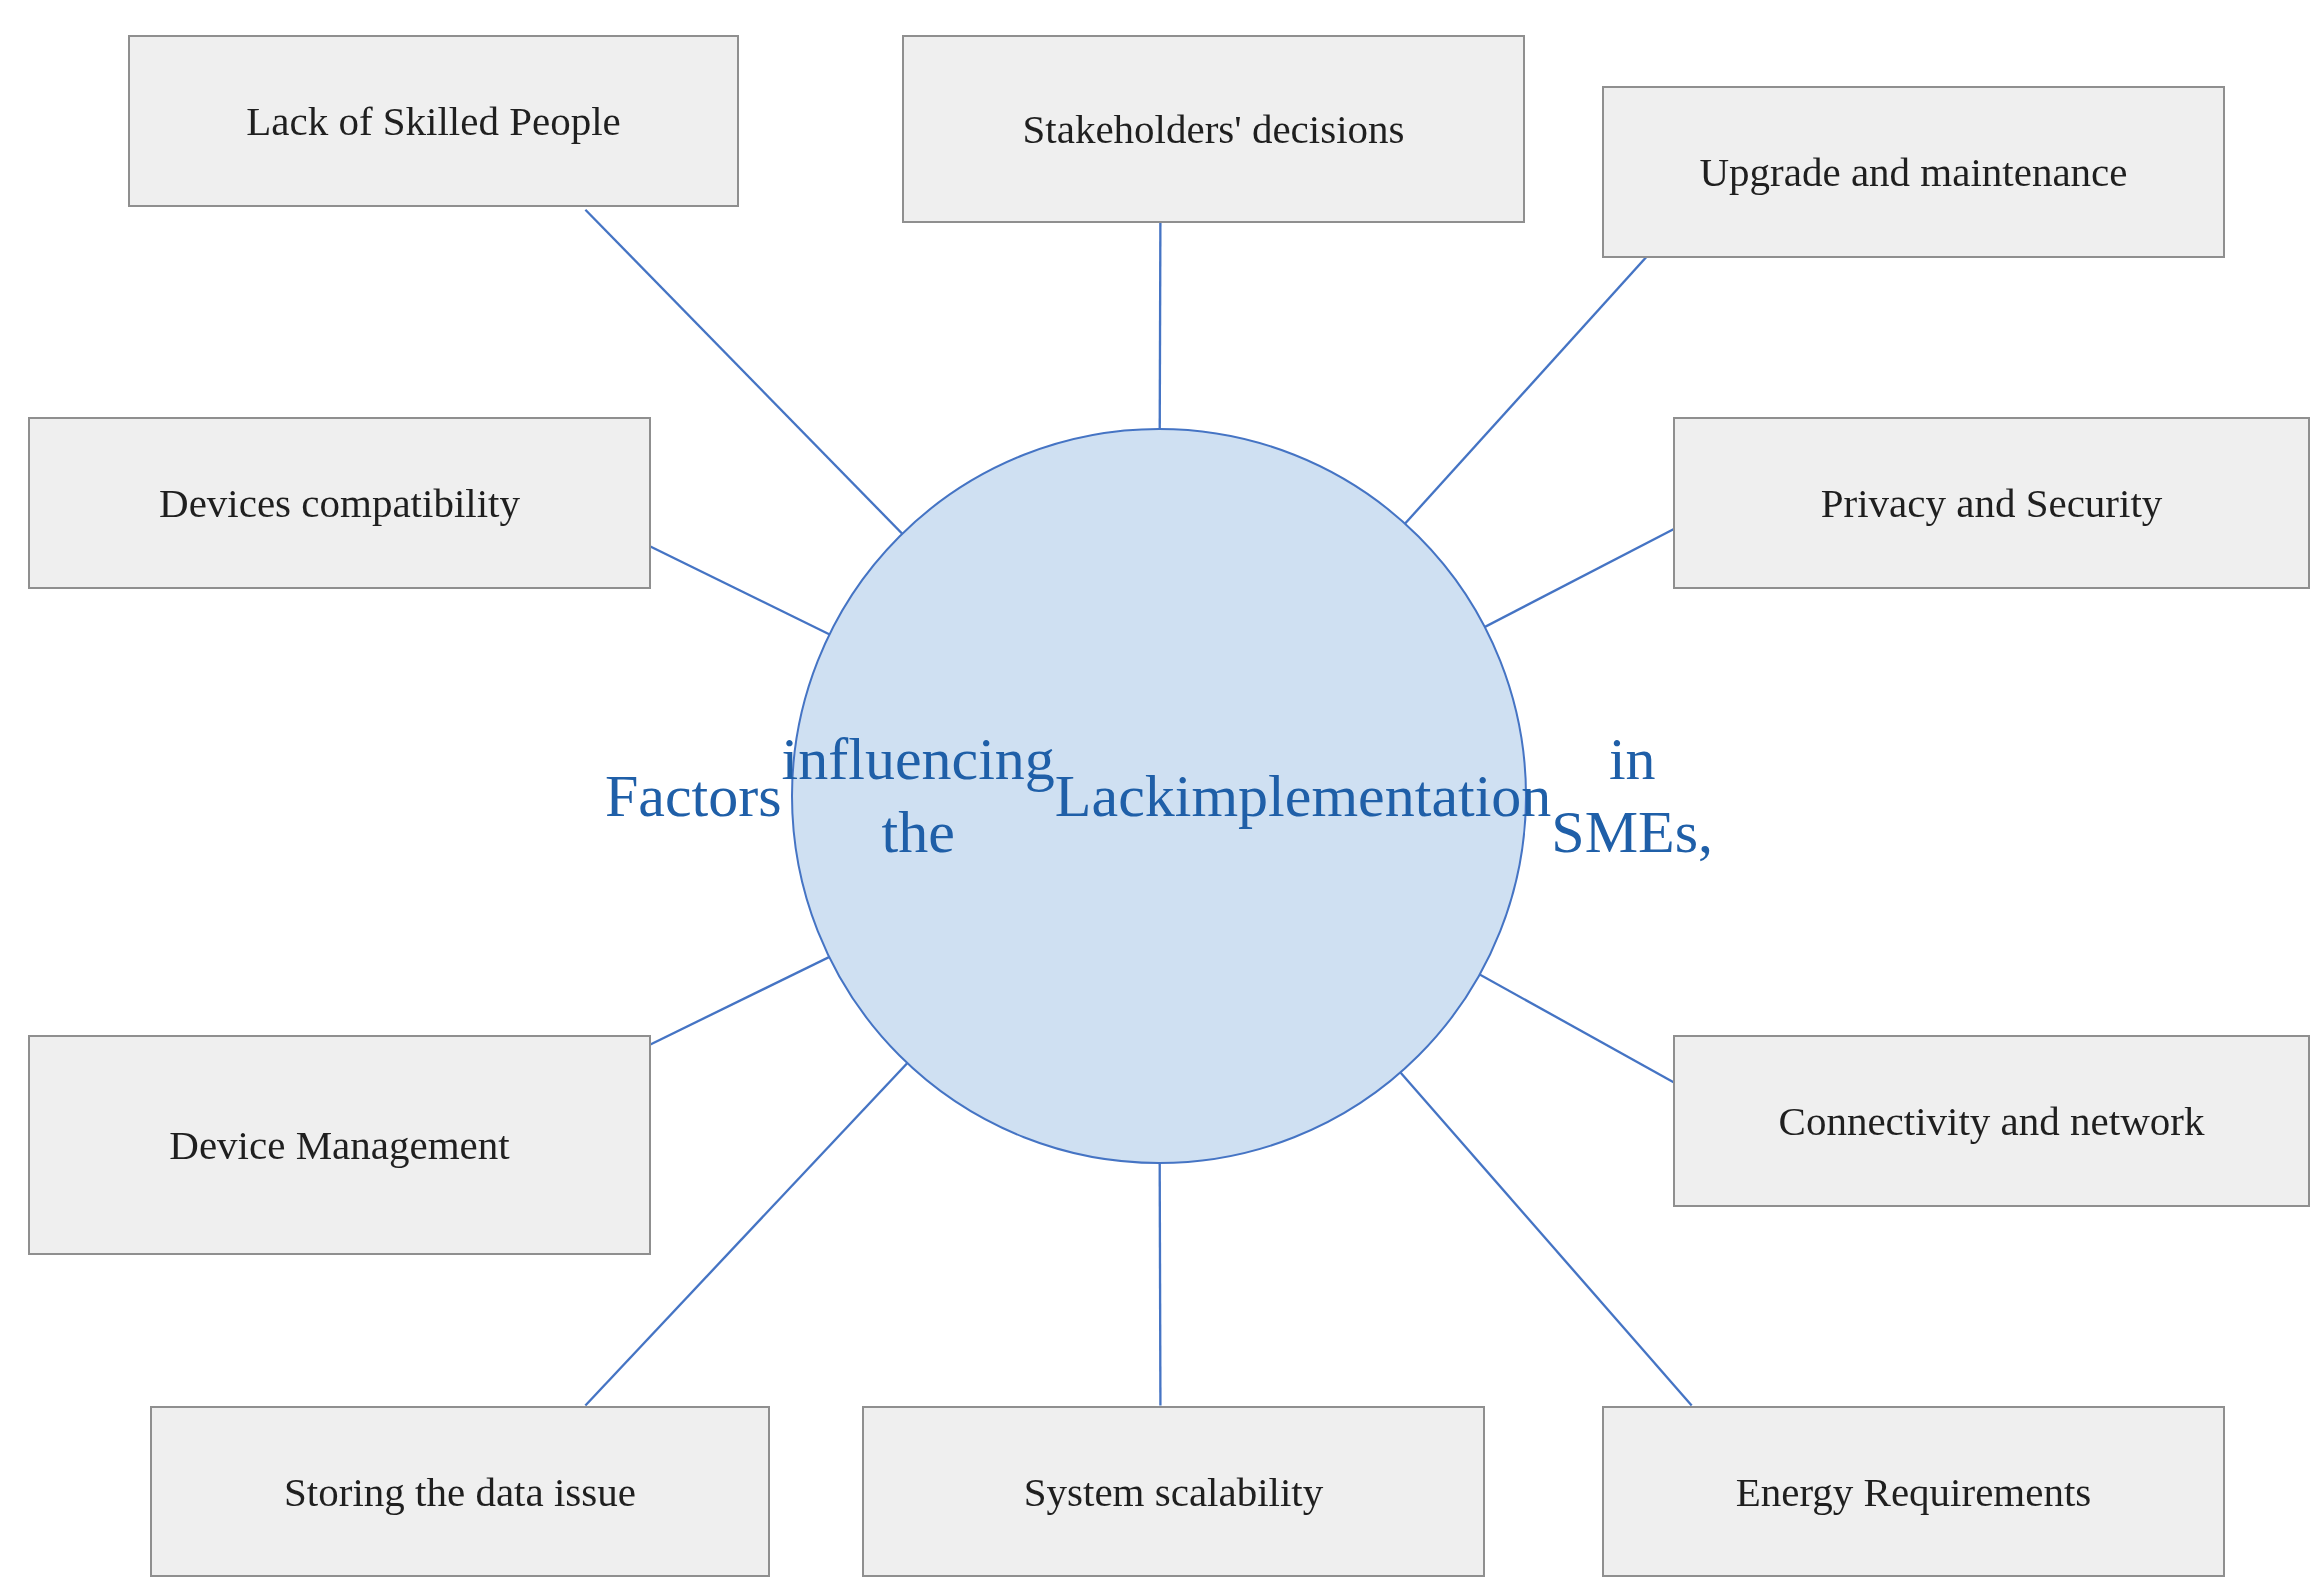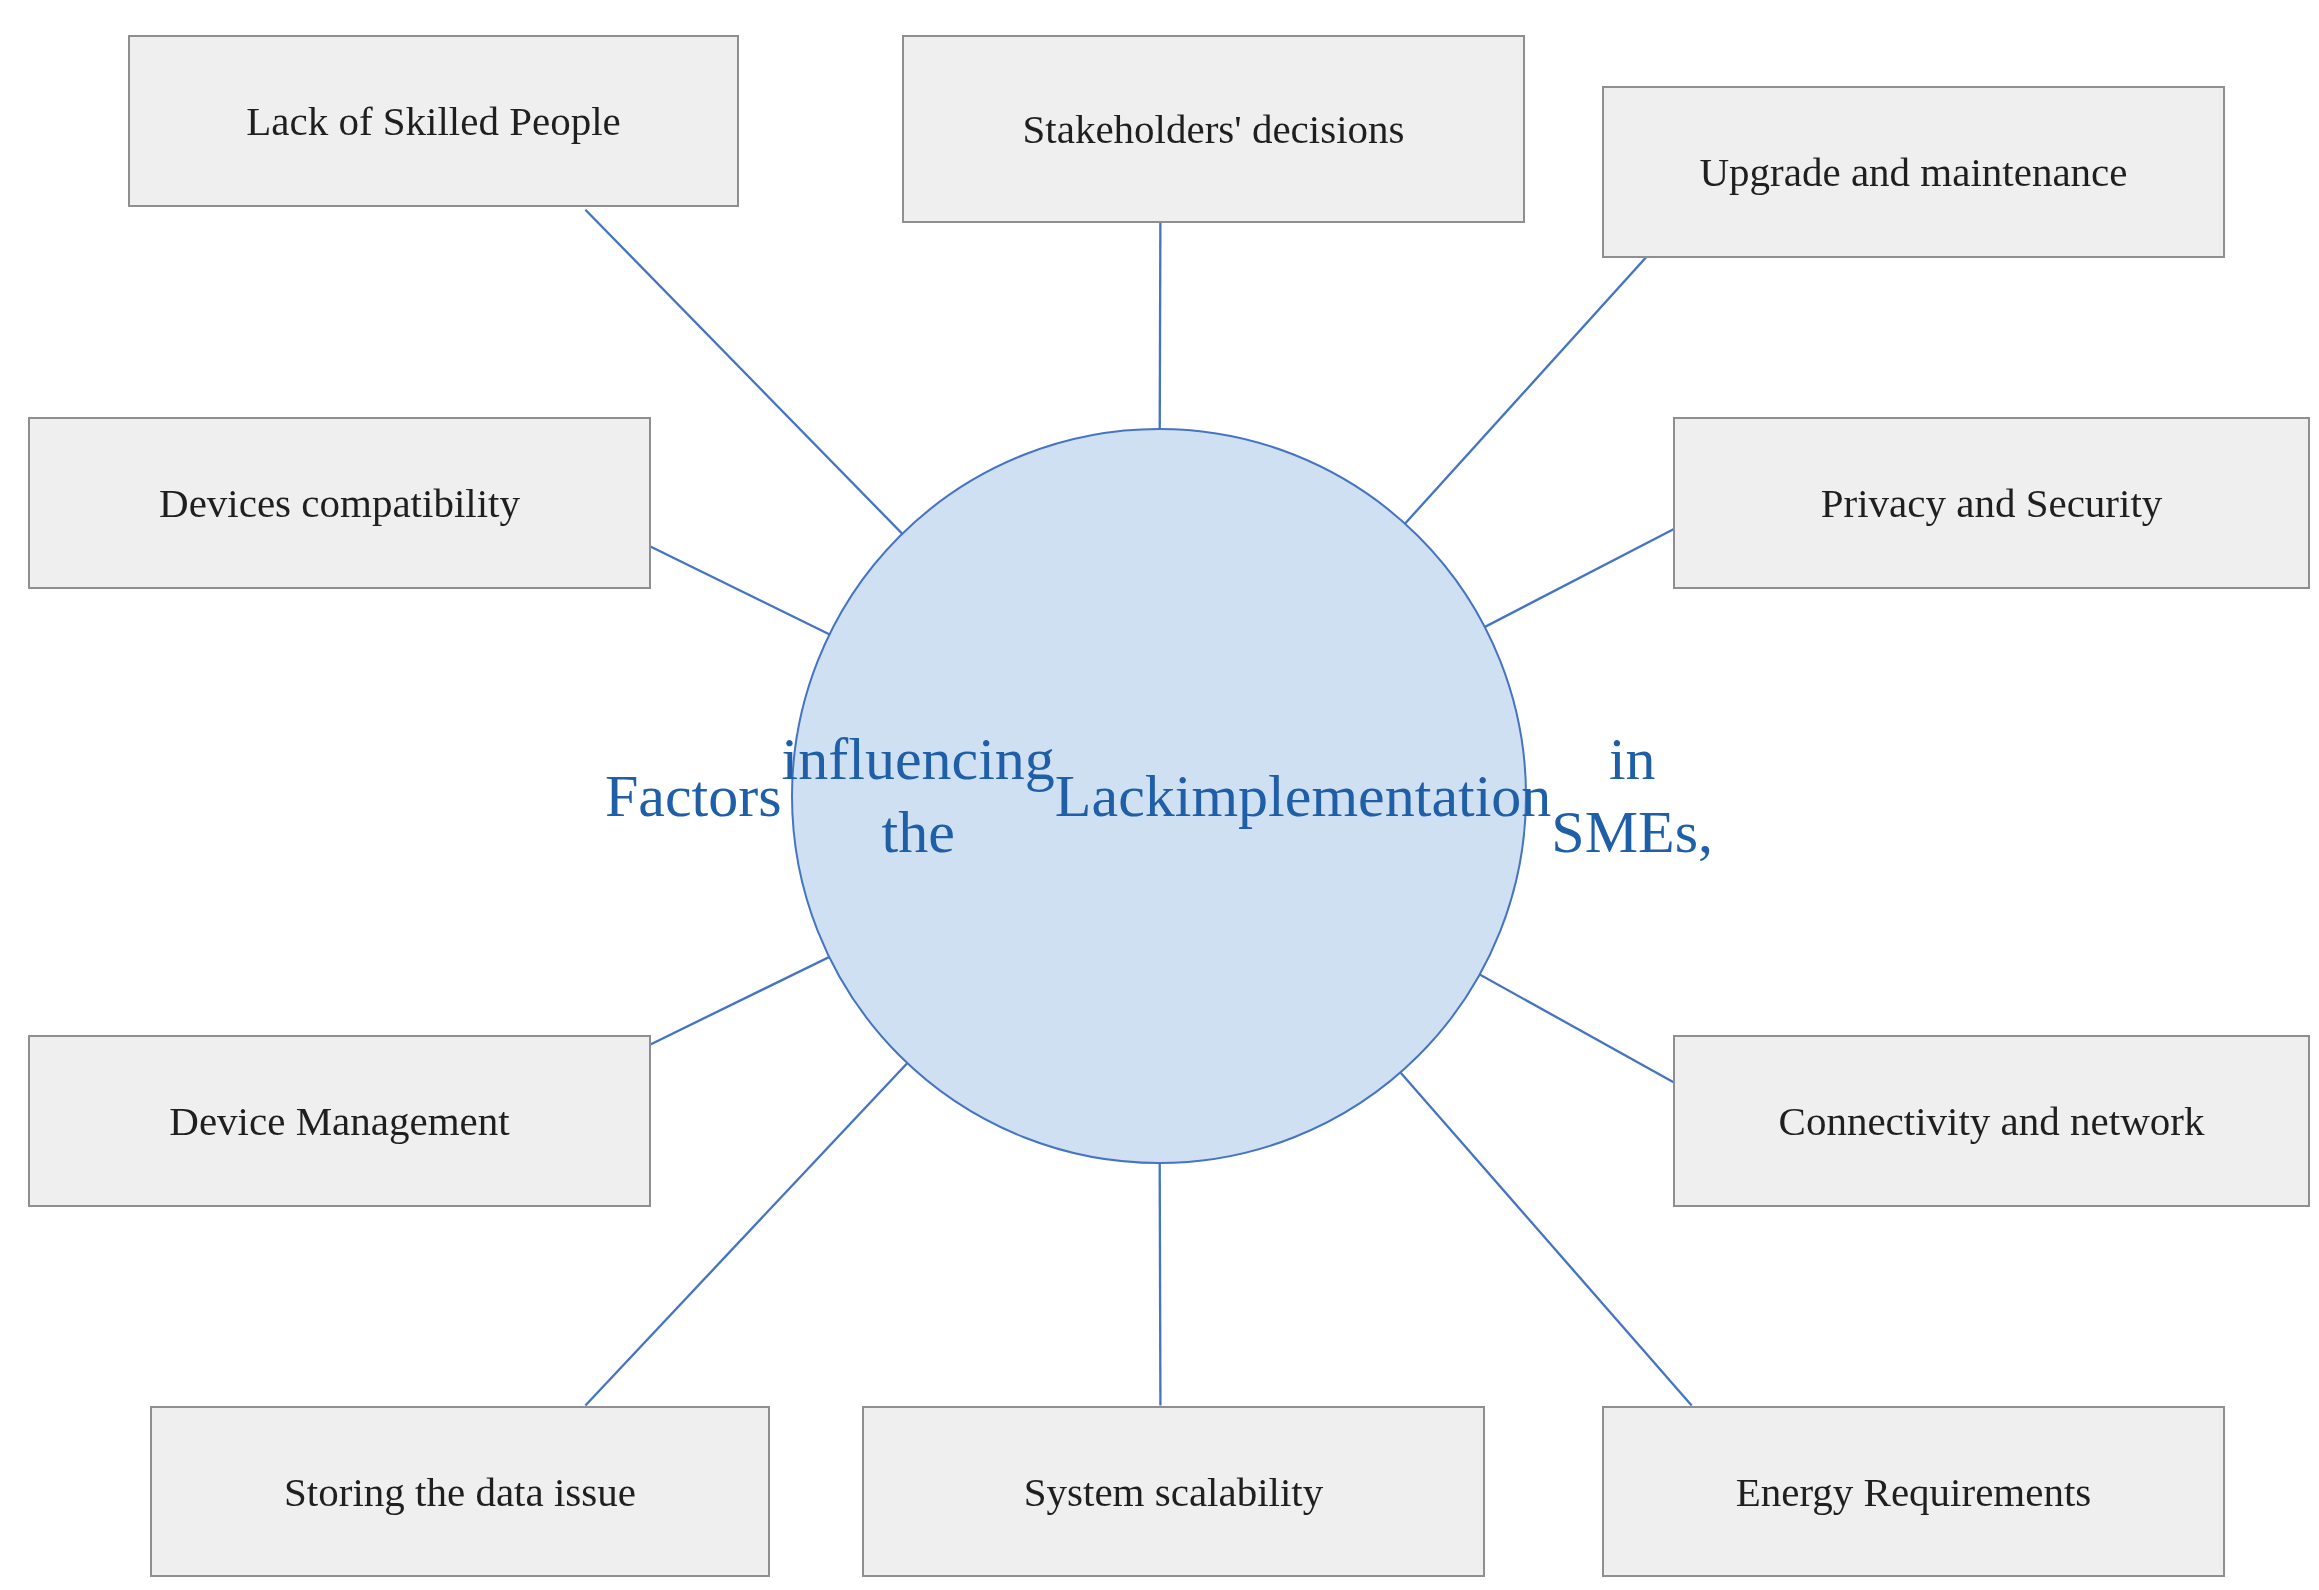--- a/index.html
+++ b/index.html
@@ -48,21 +48,21 @@
     justify-content: center;
     text-align: center;
     font-size: 41px;
     color: var(--box-text);
   }
   .b0 { left: 128px;  top: 35px;   width: 611px; height: 172px; }
   .b1 { left: 862px;  top: 35px;   width: 623px; height: 188px; margin-left: 40px; }
   .b2 { left: 1602px; top: 52px;   width: 623px; height: 172px; margin-top: 34px; }
   .b3 { left: 28px;   top: 417px;  width: 623px; height: 172px; }
   .b4 { left: 1673px; top: 417px;  width: 637px; height: 172px; }
-  .b5 { left: 28px;   top: 1035px; width: 623px; height: 172px; }
+  .b5 { left: 28px;   top: 1035px; width: 623px; height: 220px; }
   .b6 { left: 1673px; top: 1035px; width: 637px; height: 172px; }
   .b7 { left: 128px;  top: 1406px; width: 620px; height: 171px; margin-left: 22px; }
   .b8 { left: 862px;  top: 1406px; width: 623px; height: 171px; }
   .b9 { left: 1602px; top: 1406px; width: 623px; height: 171px; }
   #central-node {
     position: absolute;
     z-index: 3;
     left: 791px;
     top: 428px;
     width: 736px;

